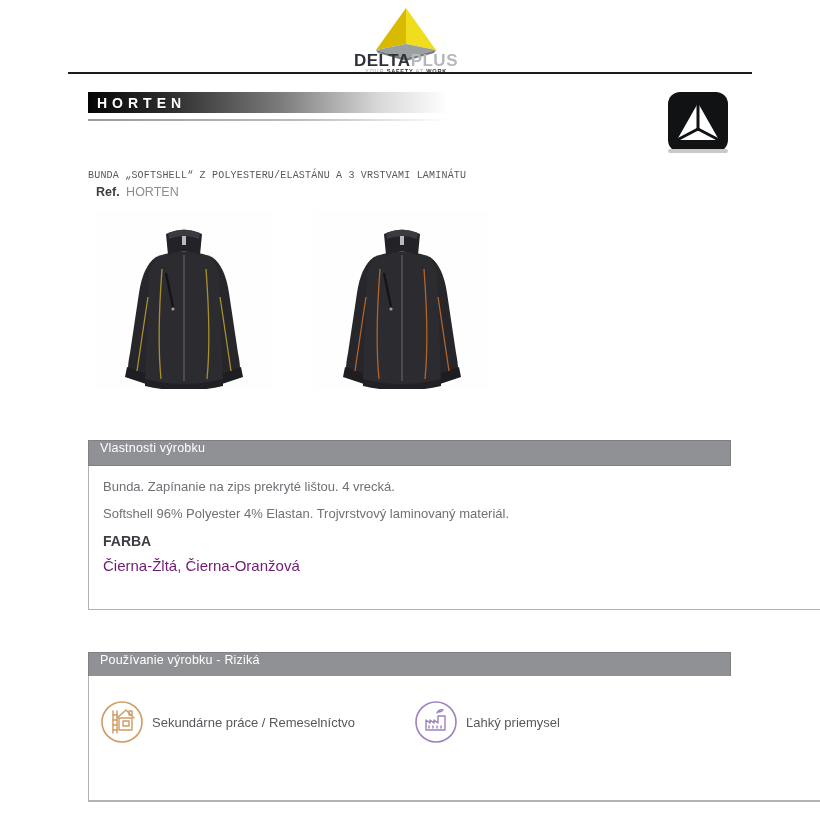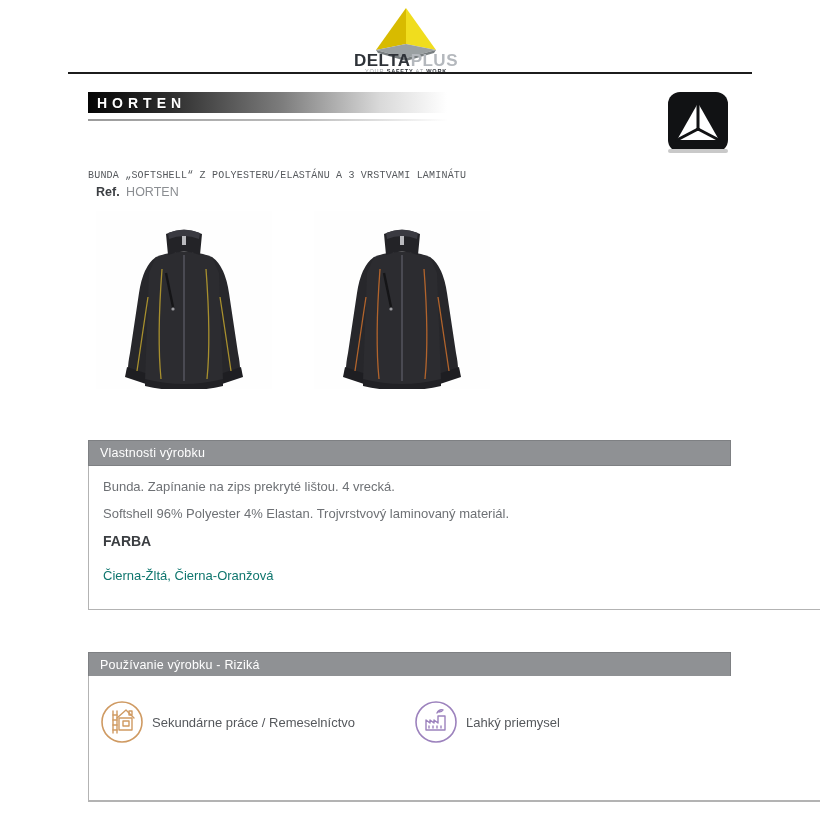--- a/index.html
+++ b/index.html
@@ -35,35 +35,35 @@
   .ref-line .ref-label { color:#3b3e42; font-weight:bold; }
   .ref-line .ref-value { color:#8b8e92; margin-left:3px; }
 
   
   .products { position:absolute; left:96px; top:211px; display:flex; gap:42px; }
   .product-shot { width:176px; height:178px; background:#fefefe; }
 
   
   .section-header {
     position:absolute; left:88px; width:643px; height:26px; background:#8f9194;
-    border:1px solid #7e8083; display:flex; align-items:center;
+    border:1px solid #7e8083; display:flex; 
   }
   .section-header span { color:#ffffff; font-size:12.5px; padding-left:11px; letter-spacing:.2px; }
   .section-body {
     position:absolute; left:88px; width:745px; background:#ffffff;
     border:1px solid #b3b3b3; border-top:none;
   }
   #sec1-header { top:440px; }
   #sec1-body { top:466px; height:144px; padding:13px 14px; }
   #sec2-header { top:652px; }
   #sec2-body { top:676px; height:126px; padding:21px 10px; border-bottom-width:2px; }
 
   .body-line { font-size:13px; color:#6e7175; margin-bottom:12px; }
   .attr-label { font-size:14px; font-weight:bold; color:#3b3e42; margin-top:1px; }
-  .attr-value { font-size:13px; color:#0f766e; margin-bottom:8px; margin-top:19px; }
+  .attr-value { font-size:15px; color:#701a75; margin-bottom:8px; margin-top:8px; }
 
   
   .risk-row { display:flex; align-items:center; margin-top:2px; }
   .risk-item { display:flex; align-items:center; }
   .risk-item + .risk-item { margin-left:58px; }
   .risk-icon { width:46px; height:46px; flex:0 0 auto; }
   .risk-label { font-size:13px; color:#55585c; margin-left:7px; }
 </style>
 </head>
 <body>

